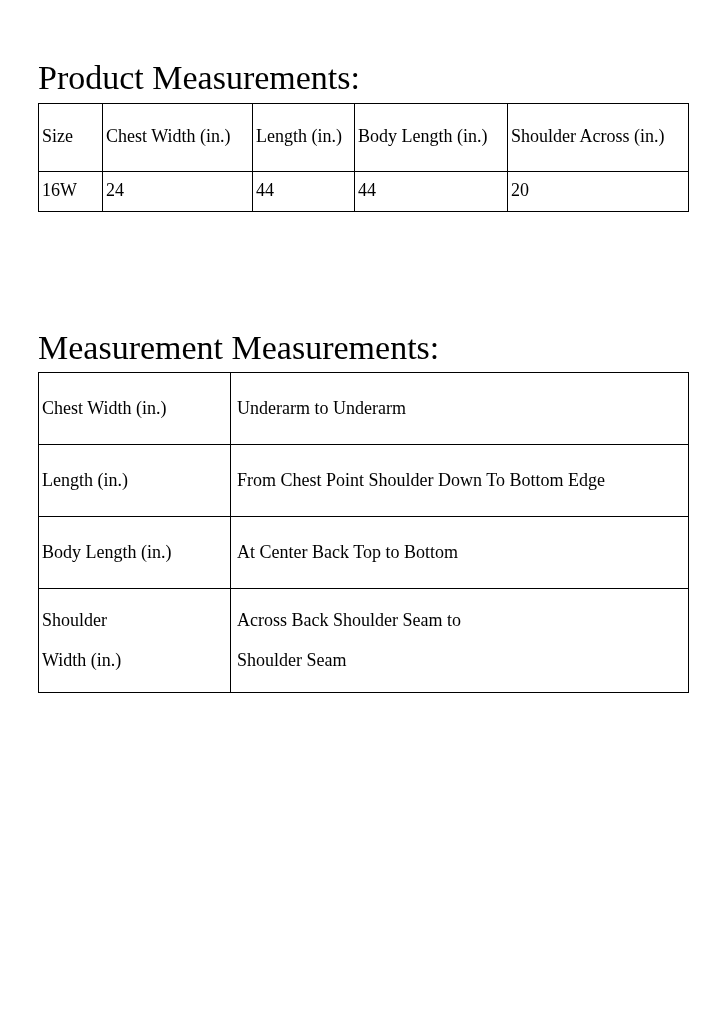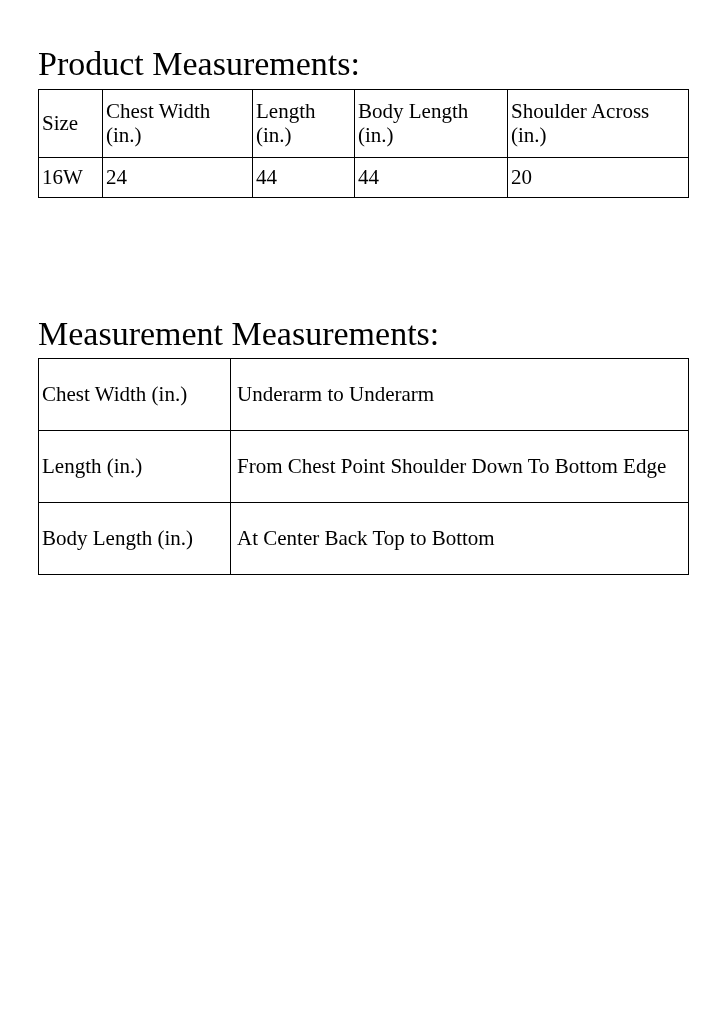--- a/index.html
+++ b/index.html
@@ -15,37 +15,37 @@
     position: relative;
     overflow: hidden;
   }
   .page {
     position: absolute;
     left: 0;
     top: 0;
     width: 724px;
     height: 1024px;
     box-sizing: border-box;
-    padding: 46px 36px 0 38px;
+    padding: 60px 36px 0 38px;
   }
   h1.section-title {
     font-family: "Liberation Serif", "DejaVu Serif", serif;
     font-weight: normal;
     font-size: 34px;
     line-height: 1.08;
     margin: 0 0 6px 0;
     letter-spacing: 0px;
   }
   .spacer-between {
     height: 118px;
   }
   table {
     border-collapse: collapse;
     table-layout: fixed;
-    font-size: 21px;
+    font-size: 18px;
     line-height: 1.15;
   }
   table td, table th {
     border: 1px solid #000000;
     vertical-align: middle;
     text-align: left;
     font-weight: normal;
     padding: 2px 1px 3px 3px;
   }
 
@@ -140,16 +140,30 @@
         <td class="def">Underarm to Underarm</td>
       </tr>
       <tr class="row-tall">
         <td class="term">Length (in.)</td>
         <td class="def">From Chest Point Shoulder Down To Bottom Edge</td>
       </tr>
       <tr class="row-tall">
         <td class="term">Body Length (in.)</td>
         <td class="def">At Center Back Top to Bottom</td>
       </tr>
+      <tr class="row-xtall">
+        <td class="term">
+          <span class="two-line-gap">
+            <span class="ln1">Shoulder</span>
+            <span class="ln2">Width (in.)</span>
+          </span>
+        </td>
+        <td class="def">
+          <span class="two-line-gap">
+            <span class="ln1">Across Back Shoulder Seam to</span>
+            <span class="ln2">Shoulder Seam</span>
+          </span>
+        </td>
+      </tr>
     </tbody>
   </table>
 
 </div>
 
 </body></html>

